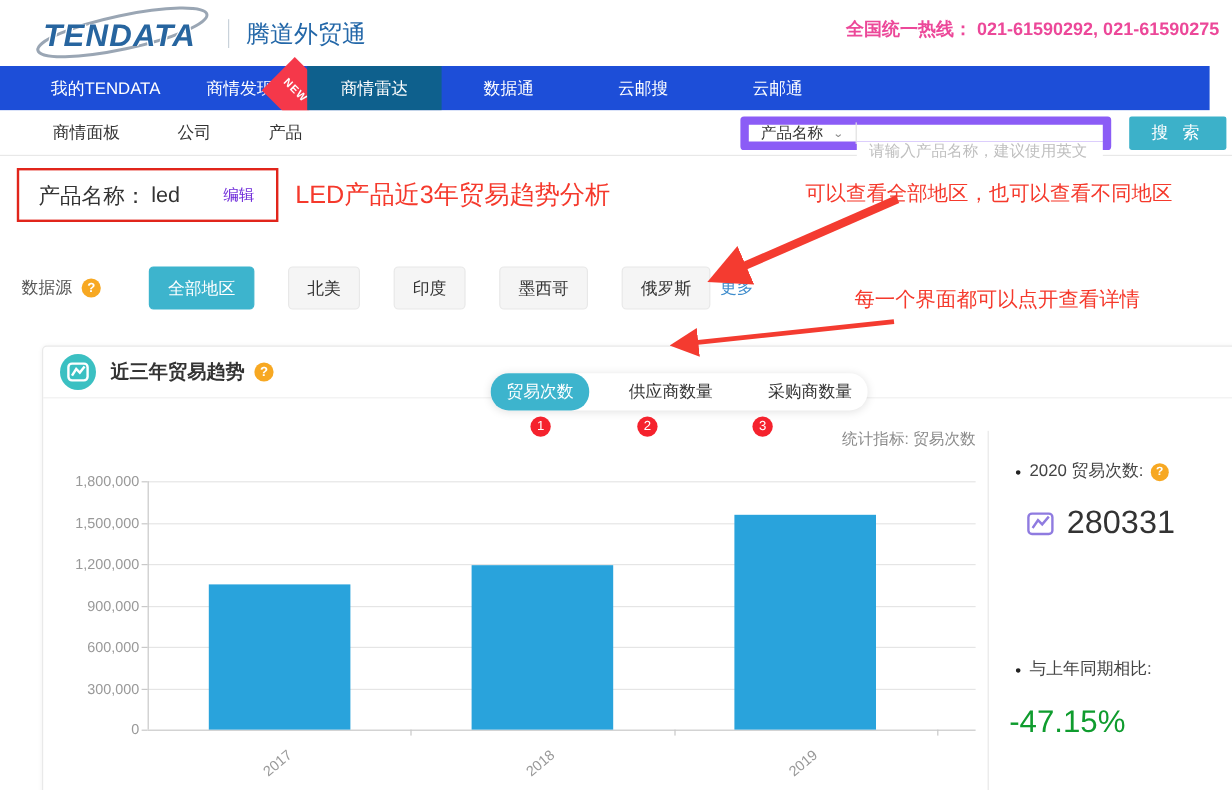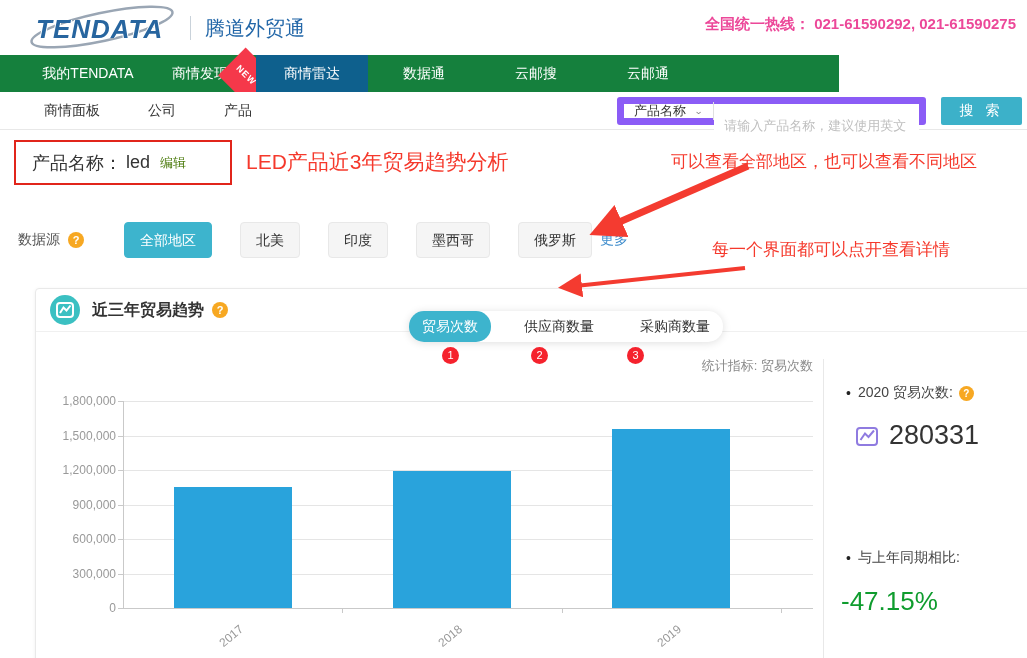--- a/index.html
+++ b/index.html
@@ -13,21 +13,21 @@
   .logo svg { position:absolute; left:-6px; top:0; }
   .logo-text { position:absolute; left:8px; top:9px; font-style:italic; font-weight:bold;
     font-size:26px; letter-spacing:1px; color:#27659f;
     text-shadow:1px 0 0 #fff,-1px 0 0 #fff; }
   .brand-divider { width:1px; height:24px; background:#c9d2da; margin:0 14px 0 10px; }
   .brand-name { font-size:20px; color:#2367a8; }
   .hotline { position:absolute; left:705px; top:15px; font-size:15px; font-weight:bold;
     color:#ec4899; white-space:nowrap; }
 
   
-  #nav { position:absolute; left:0; top:55px; width:839px; height:37px; background:#15803d;
+  #nav { position:absolute; left:0; top:55px; width:1008px; height:37px; background:#1d4ed8;
     display:flex; padding-left:32px; }
   .nav-item { position:relative; min-width:112px; text-align:center; line-height:37px;
     color:#fff; font-size:14px; cursor:pointer; }
   .nav-item.active { background:#0e608d; }
   .ribbon { position:absolute; top:1px; right:-10px; background:#f5384a; color:#fff;
     font-size:9px; font-weight:bold; padding:1px 8px; transform:rotate(45deg);
     letter-spacing:1px; }
 
   
   #subnav { position:absolute; left:0; top:92px; width:1027px; height:38px; background:#fff;
@@ -47,21 +47,21 @@
   .search-btn { position:absolute; left:941px; top:5px; width:81px; height:28px;
     background:#3cb1c9; color:#fff; border:none; border-radius:2px; font-size:14px;
     letter-spacing:4px; cursor:pointer; font-family:inherit; }
 
   
   .product-box { position:absolute; left:14px; top:140px; width:218px; height:45px;
     border:2px solid #e1251b; background:#fff; display:flex; align-items:center;
     padding-left:16px; }
   .product-label, .product-value { font-size:18px; color:#333; }
   .product-value { margin-left:4px; }
-  .edit-link { margin-left:10px; font-size:13px; color:#4d7c0f; cursor:pointer; }
+  .edit-link { margin-left:36px; font-size:13px; color:#6d28d9; cursor:pointer; }
   .anno { position:absolute; color:#f5392c; white-space:nowrap; z-index:40; }
   .anno-headline { left:246px; top:148px; font-size:21px; }
   .anno-regions { left:671px; top:150px; font-size:17px; }
   .anno-detail { left:712px; top:238px; font-size:17px; }
   #arrows { position:absolute; left:0; top:0; width:1027px; height:658px;
     pointer-events:none; z-index:45; }
 
   
   .filter-row { position:absolute; left:18px; top:222px; height:36px; display:flex;
     align-items:center; }

